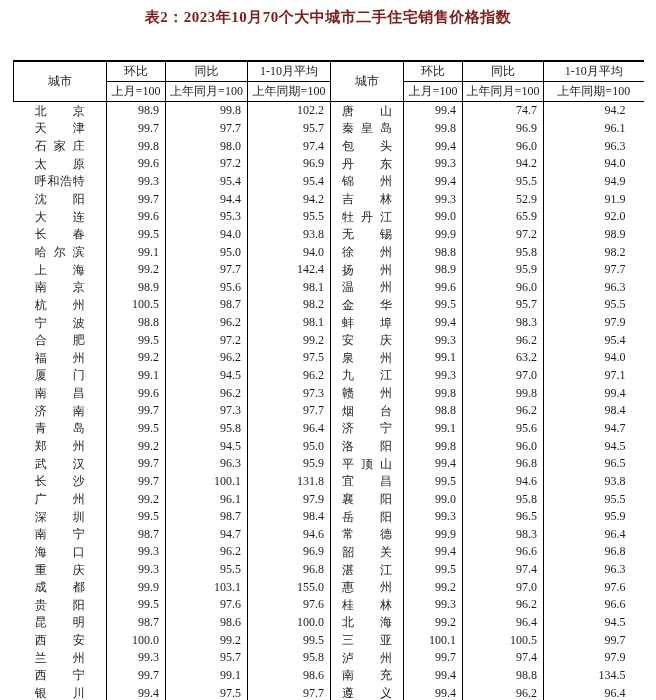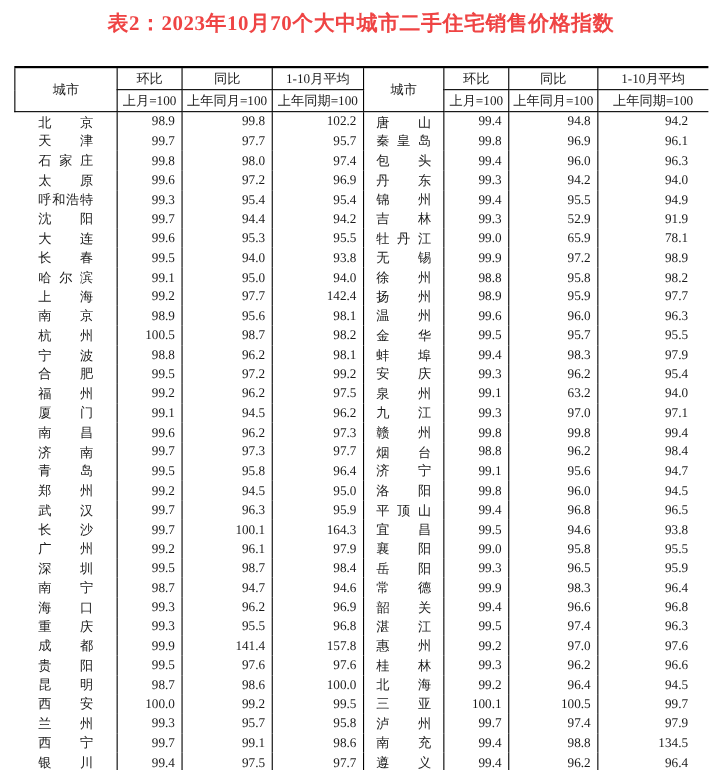--- a/index.html
+++ b/index.html
@@ -2,21 +2,21 @@
 <html><head>
 <meta charset="utf-8">
 <style>
   html,body{margin:0;padding:0;}
   body{
     width:656px;height:700px;background:#ffffff;position:relative;overflow:hidden;
     font-family:"Liberation Serif","DejaVu Serif",serif;color:#1c1c1c;
   }
   .title{
     position:absolute;top:8px;left:0;width:656px;text-align:center;
-    font-size:19px;font-weight:bold;color:#ef4444;letter-spacing:0.5px;
+    font-size:15px;font-weight:bold;color:#7f1d1d;letter-spacing:0.5px;
   }
   table.tbl{
     position:absolute;left:13px;top:60px;width:630px;
     table-layout:fixed;border-collapse:collapse;
     border-top:2px solid #000;border-bottom:2px solid #000;
     font-size:12px;
   }
   .tbl th{font-weight:normal;padding:0;height:19px;text-align:center;}
   .tbl thead th{border-bottom:1px solid #000;}
   .tbl td{padding:0;height:16.8px;line-height:16.8px;overflow:hidden;white-space:nowrap;}
@@ -77,21 +77,21 @@
             <span>京</span>
           </span></td>
         <td class="vr num">98.9</td>
         <td class="vr num">99.8</td>
         <td class="vr num">102.2</td>
         <td class="vr city"><span class="cityname">
             <span>唐</span>
             <span>山</span>
           </span></td>
         <td class="vr num">99.4</td>
-        <td class="vr num">94.8</td>
+        <td class="vr num">74.7</td>
         <td class="num last">94.2</td>
       </tr>
       <tr>
         <td class="vr city"><span class="cityname">
             <span>天</span>
             <span>津</span>
           </span></td>
         <td class="vr num">99.7</td>
         <td class="vr num">97.7</td>
         <td class="vr num">95.7</td>
@@ -179,21 +179,21 @@
         <td class="vr num">99.6</td>
         <td class="vr num">95.3</td>
         <td class="vr num">95.5</td>
         <td class="vr city"><span class="cityname">
             <span>牡</span>
             <span>丹</span>
             <span>江</span>
           </span></td>
         <td class="vr num">99.0</td>
         <td class="vr num">65.9</td>
-        <td class="num last">78.1</td>
+        <td class="num last">92.0</td>
       </tr>
       <tr>
         <td class="vr city"><span class="cityname">
             <span>长</span>
             <span>春</span>
           </span></td>
         <td class="vr num">99.5</td>
         <td class="vr num">94.0</td>
         <td class="vr num">93.8</td>
         <td class="vr city"><span class="cityname">
@@ -414,21 +414,21 @@
         <td class="vr num">96.8</td>
         <td class="num last">96.5</td>
       </tr>
       <tr>
         <td class="vr city"><span class="cityname">
             <span>长</span>
             <span>沙</span>
           </span></td>
         <td class="vr num">99.7</td>
         <td class="vr num">100.1</td>
-        <td class="vr num">164.3</td>
+        <td class="vr num">131.8</td>
         <td class="vr city"><span class="cityname">
             <span>宜</span>
             <span>昌</span>
           </span></td>
         <td class="vr num">99.5</td>
         <td class="vr num">94.6</td>
         <td class="num last">93.8</td>
       </tr>
       <tr>
         <td class="vr city"><span class="cityname">
@@ -509,22 +509,22 @@
         <td class="vr num">99.5</td>
         <td class="vr num">97.4</td>
         <td class="num last">96.3</td>
       </tr>
       <tr>
         <td class="vr city"><span class="cityname">
             <span>成</span>
             <span>都</span>
           </span></td>
         <td class="vr num">99.9</td>
-        <td class="vr num">141.4</td>
-        <td class="vr num">157.8</td>
+        <td class="vr num">103.1</td>
+        <td class="vr num">155.0</td>
         <td class="vr city"><span class="cityname">
             <span>惠</span>
             <span>州</span>
           </span></td>
         <td class="vr num">99.2</td>
         <td class="vr num">97.0</td>
         <td class="num last">97.6</td>
       </tr>
       <tr>
         <td class="vr city"><span class="cityname">

